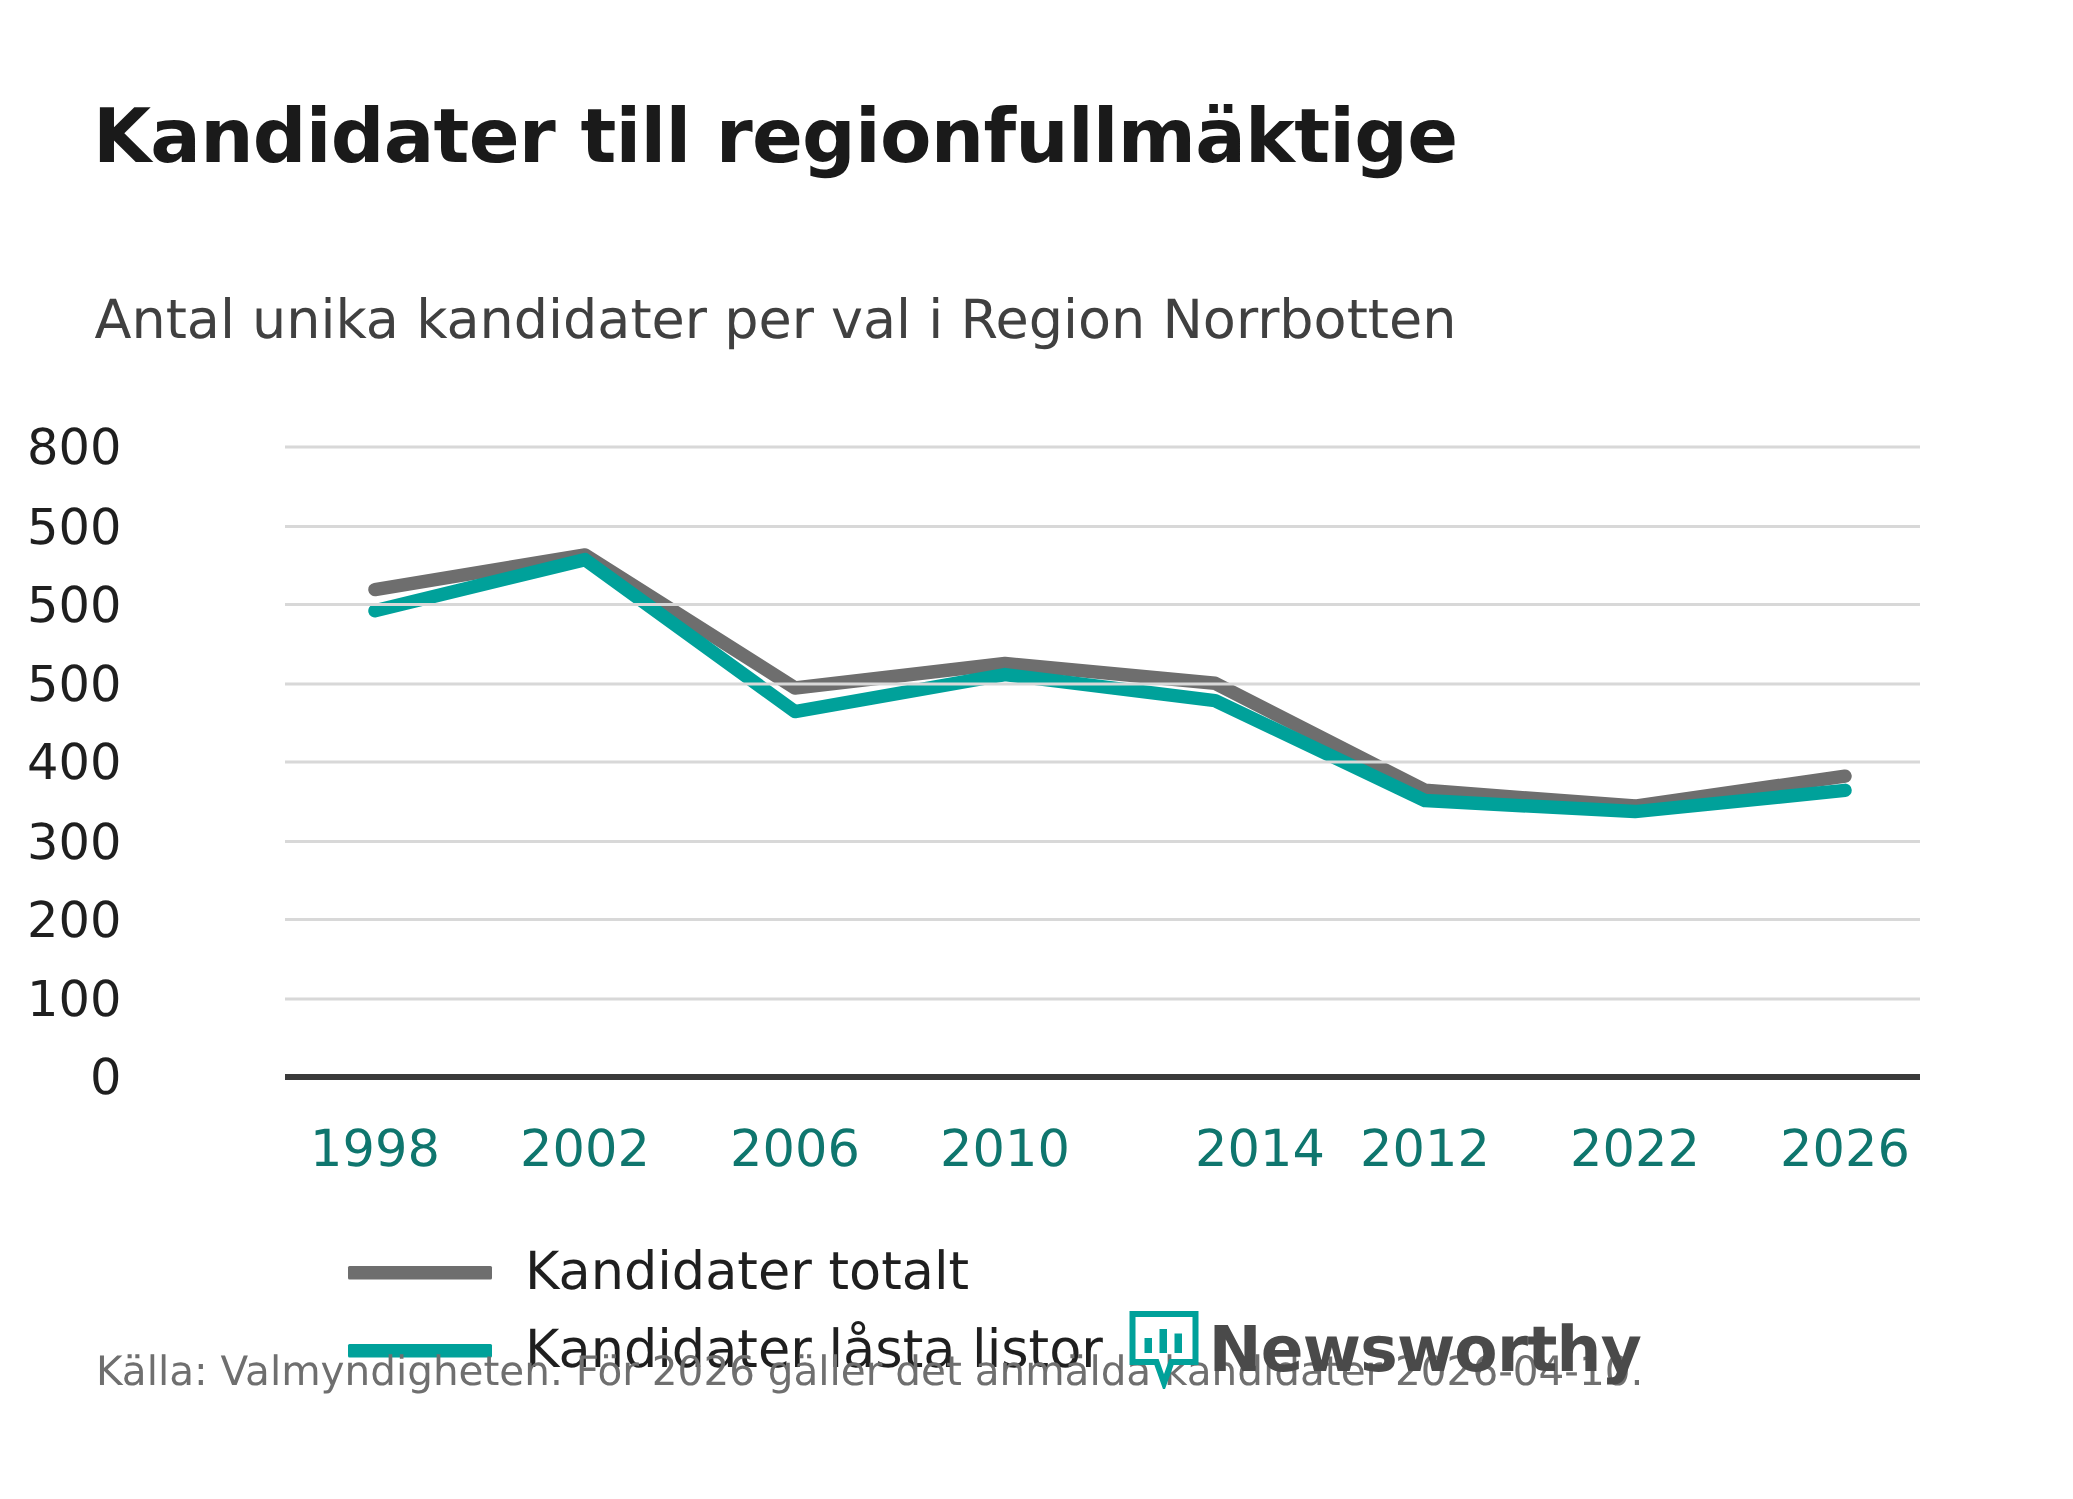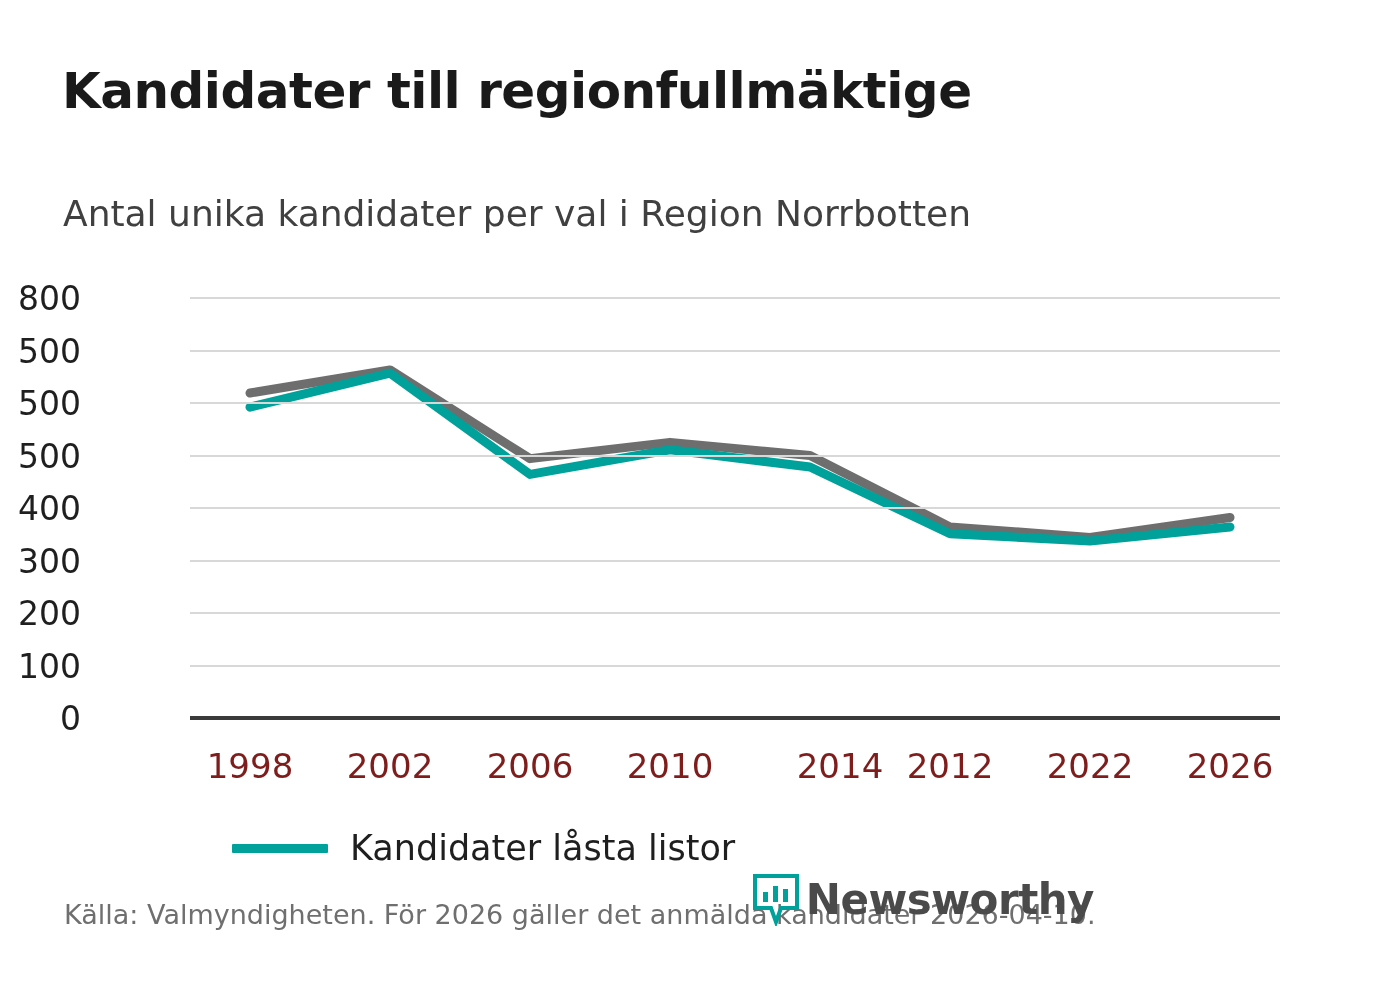--- a/index.html
+++ b/index.html
@@ -72,21 +72,21 @@
     right: 1199px;
     font-size: 33px;
     color: #1f1f1f;
     text-align: right;
     white-space: nowrap;
     transform: translateY(-50%);
   }
   .xtick {
     position: absolute;
     font-size: 34px;
-    color: #7f1d1d;
+    color: #0f766e;
     text-align: center;
     white-space: nowrap;
     transform: translateX(-50%);
   }
   svg.lines {
     position: absolute;
     left: 0;
     top: 0;
     overflow: visible;
   }
@@ -177,20 +177,24 @@
         <div class="xtick" style="left: 340px; top: 448px;">2006</div>
         <div class="xtick" style="left: 480px; top: 448px;">2010</div>
         <div class="xtick" style="left: 620px; top: 448px; margin-left: 30px;">2014</div>
         <div class="xtick" style="left: 760px; top: 448px;">2012</div>
         <div class="xtick" style="left: 900px; top: 448px;">2022</div>
         <div class="xtick" style="left: 1040px; top: 448px;">2026</div>
       </div>
 
     <div class="legend">
       <div class="legend-row">
+        <div class="legend-swatch" id="sw0" style="background: rgb(110, 110, 110);"></div>
+        <div class="legend-label">Kandidater totalt</div>
+      </div>
+      <div class="legend-row">
         <div class="legend-swatch" id="sw1" style="background: rgb(0, 161, 154);"></div>
         <div class="legend-label">Kandidater låsta listor</div>
       </div>
     </div>
   </div>
 
   <div class="source">Källa: Valmyndigheten. För 2026 gäller det anmälda kandidater 2026-04-10.</div>
 
   <div class="brand">
     <div class="brand-mark">

